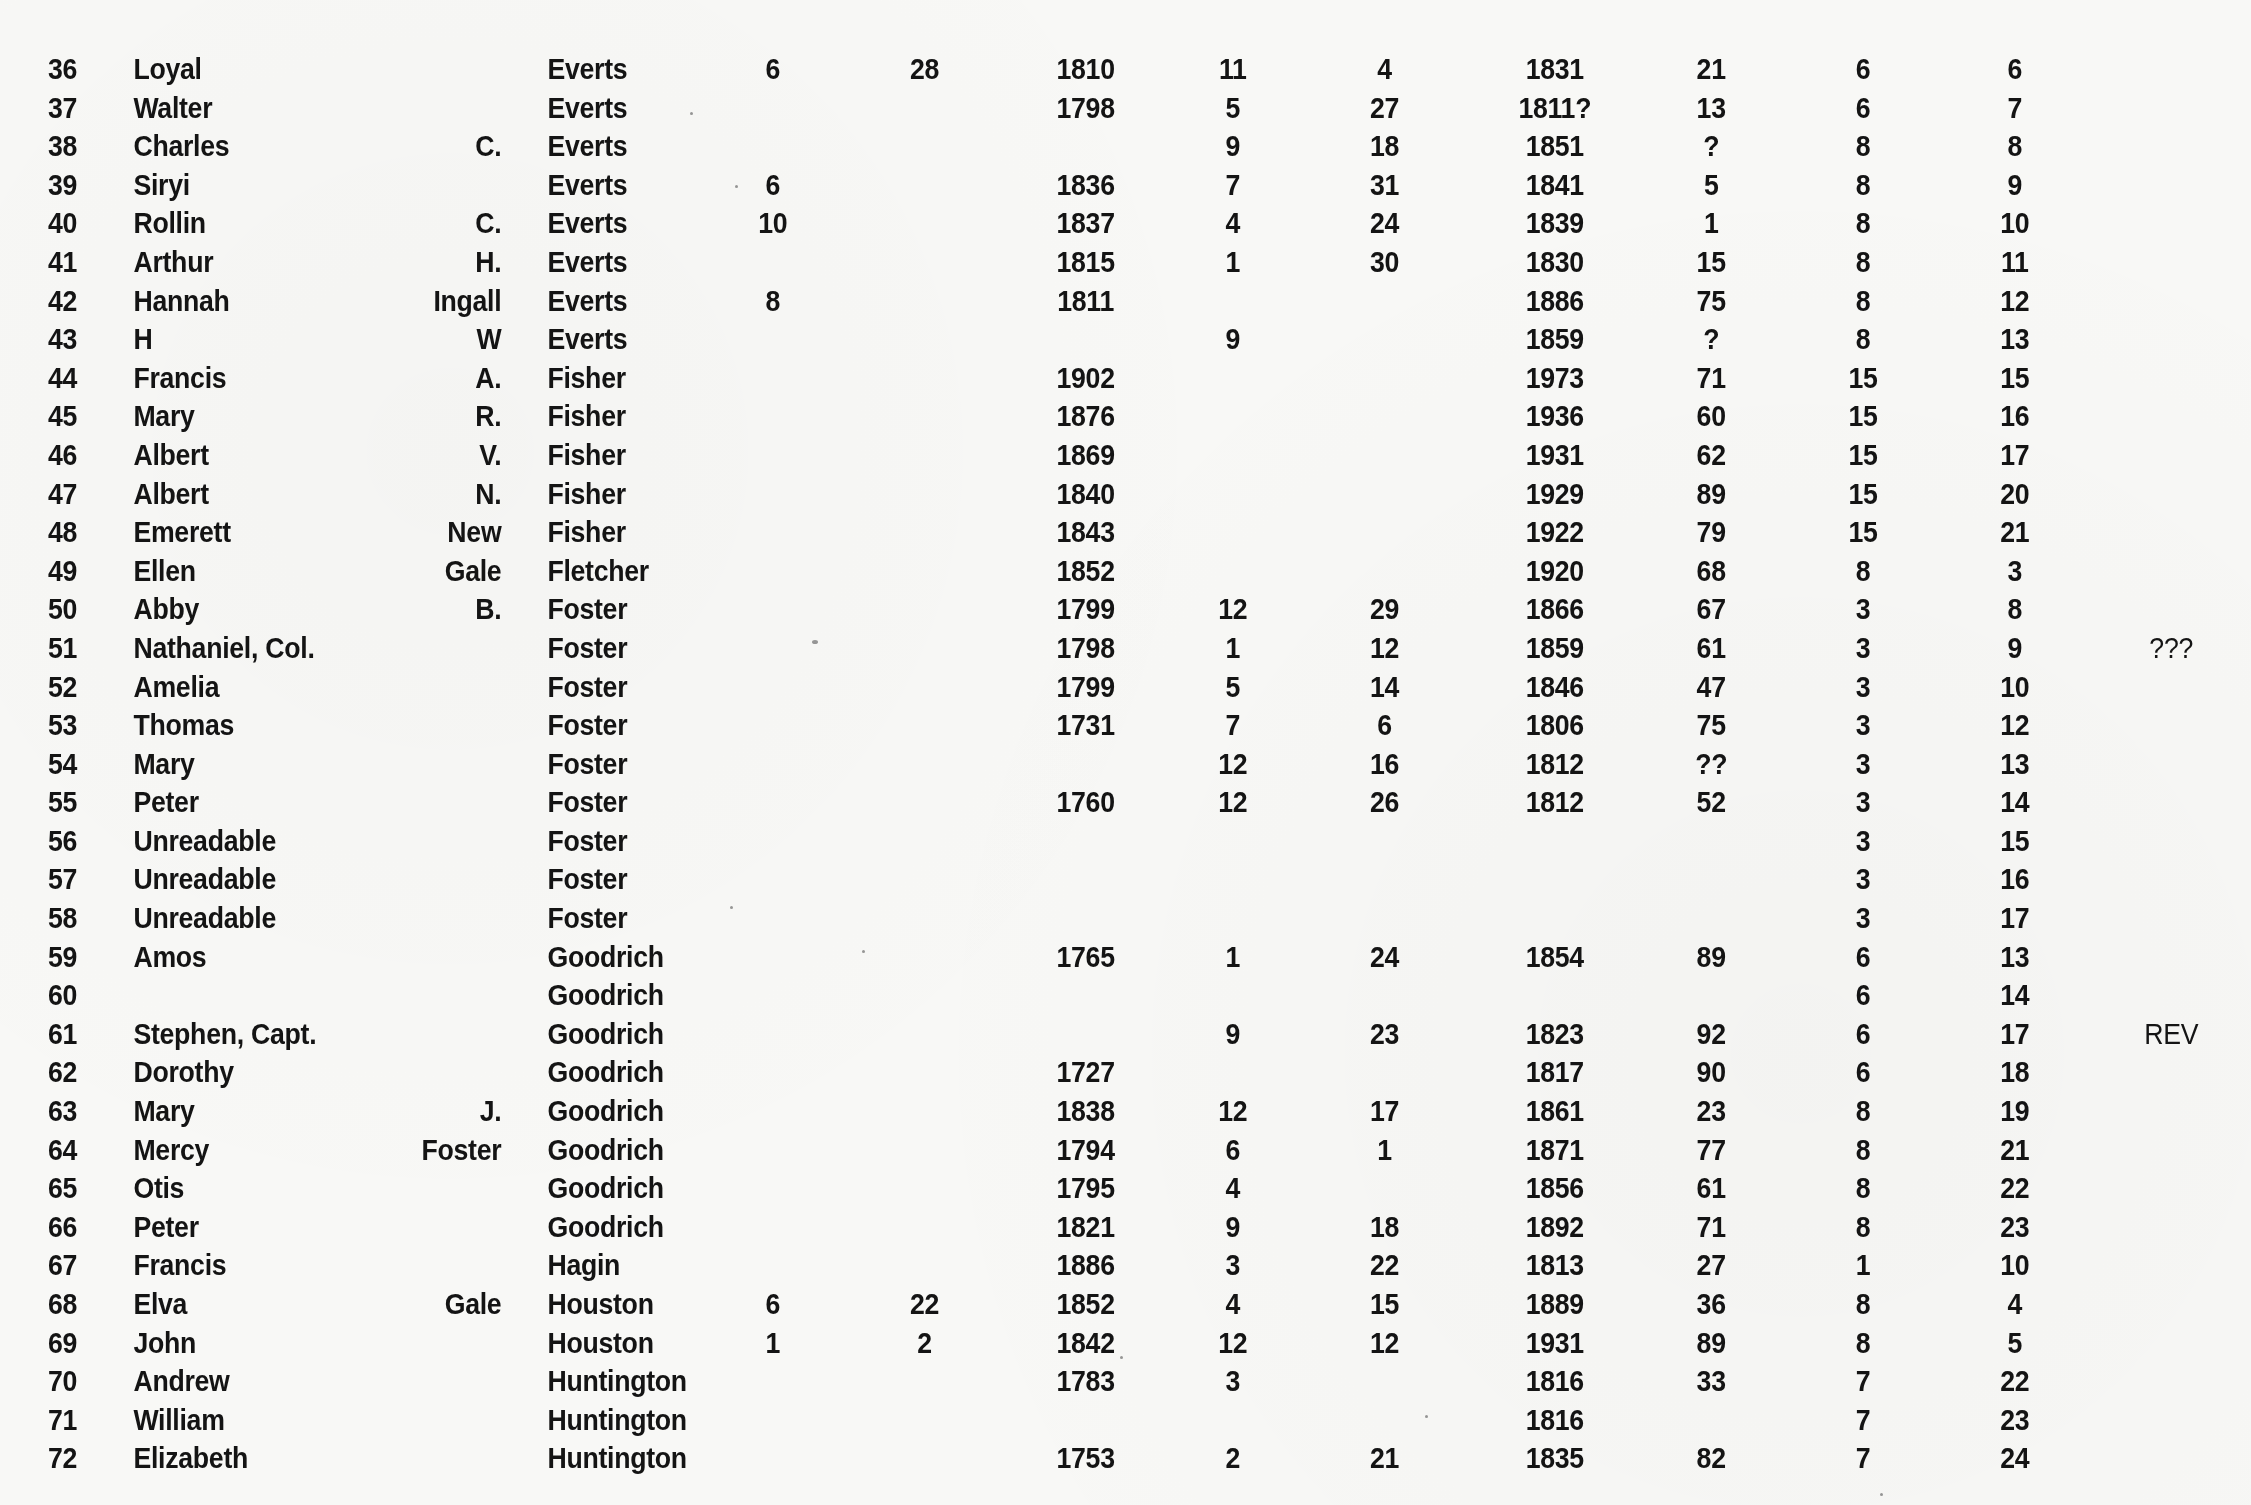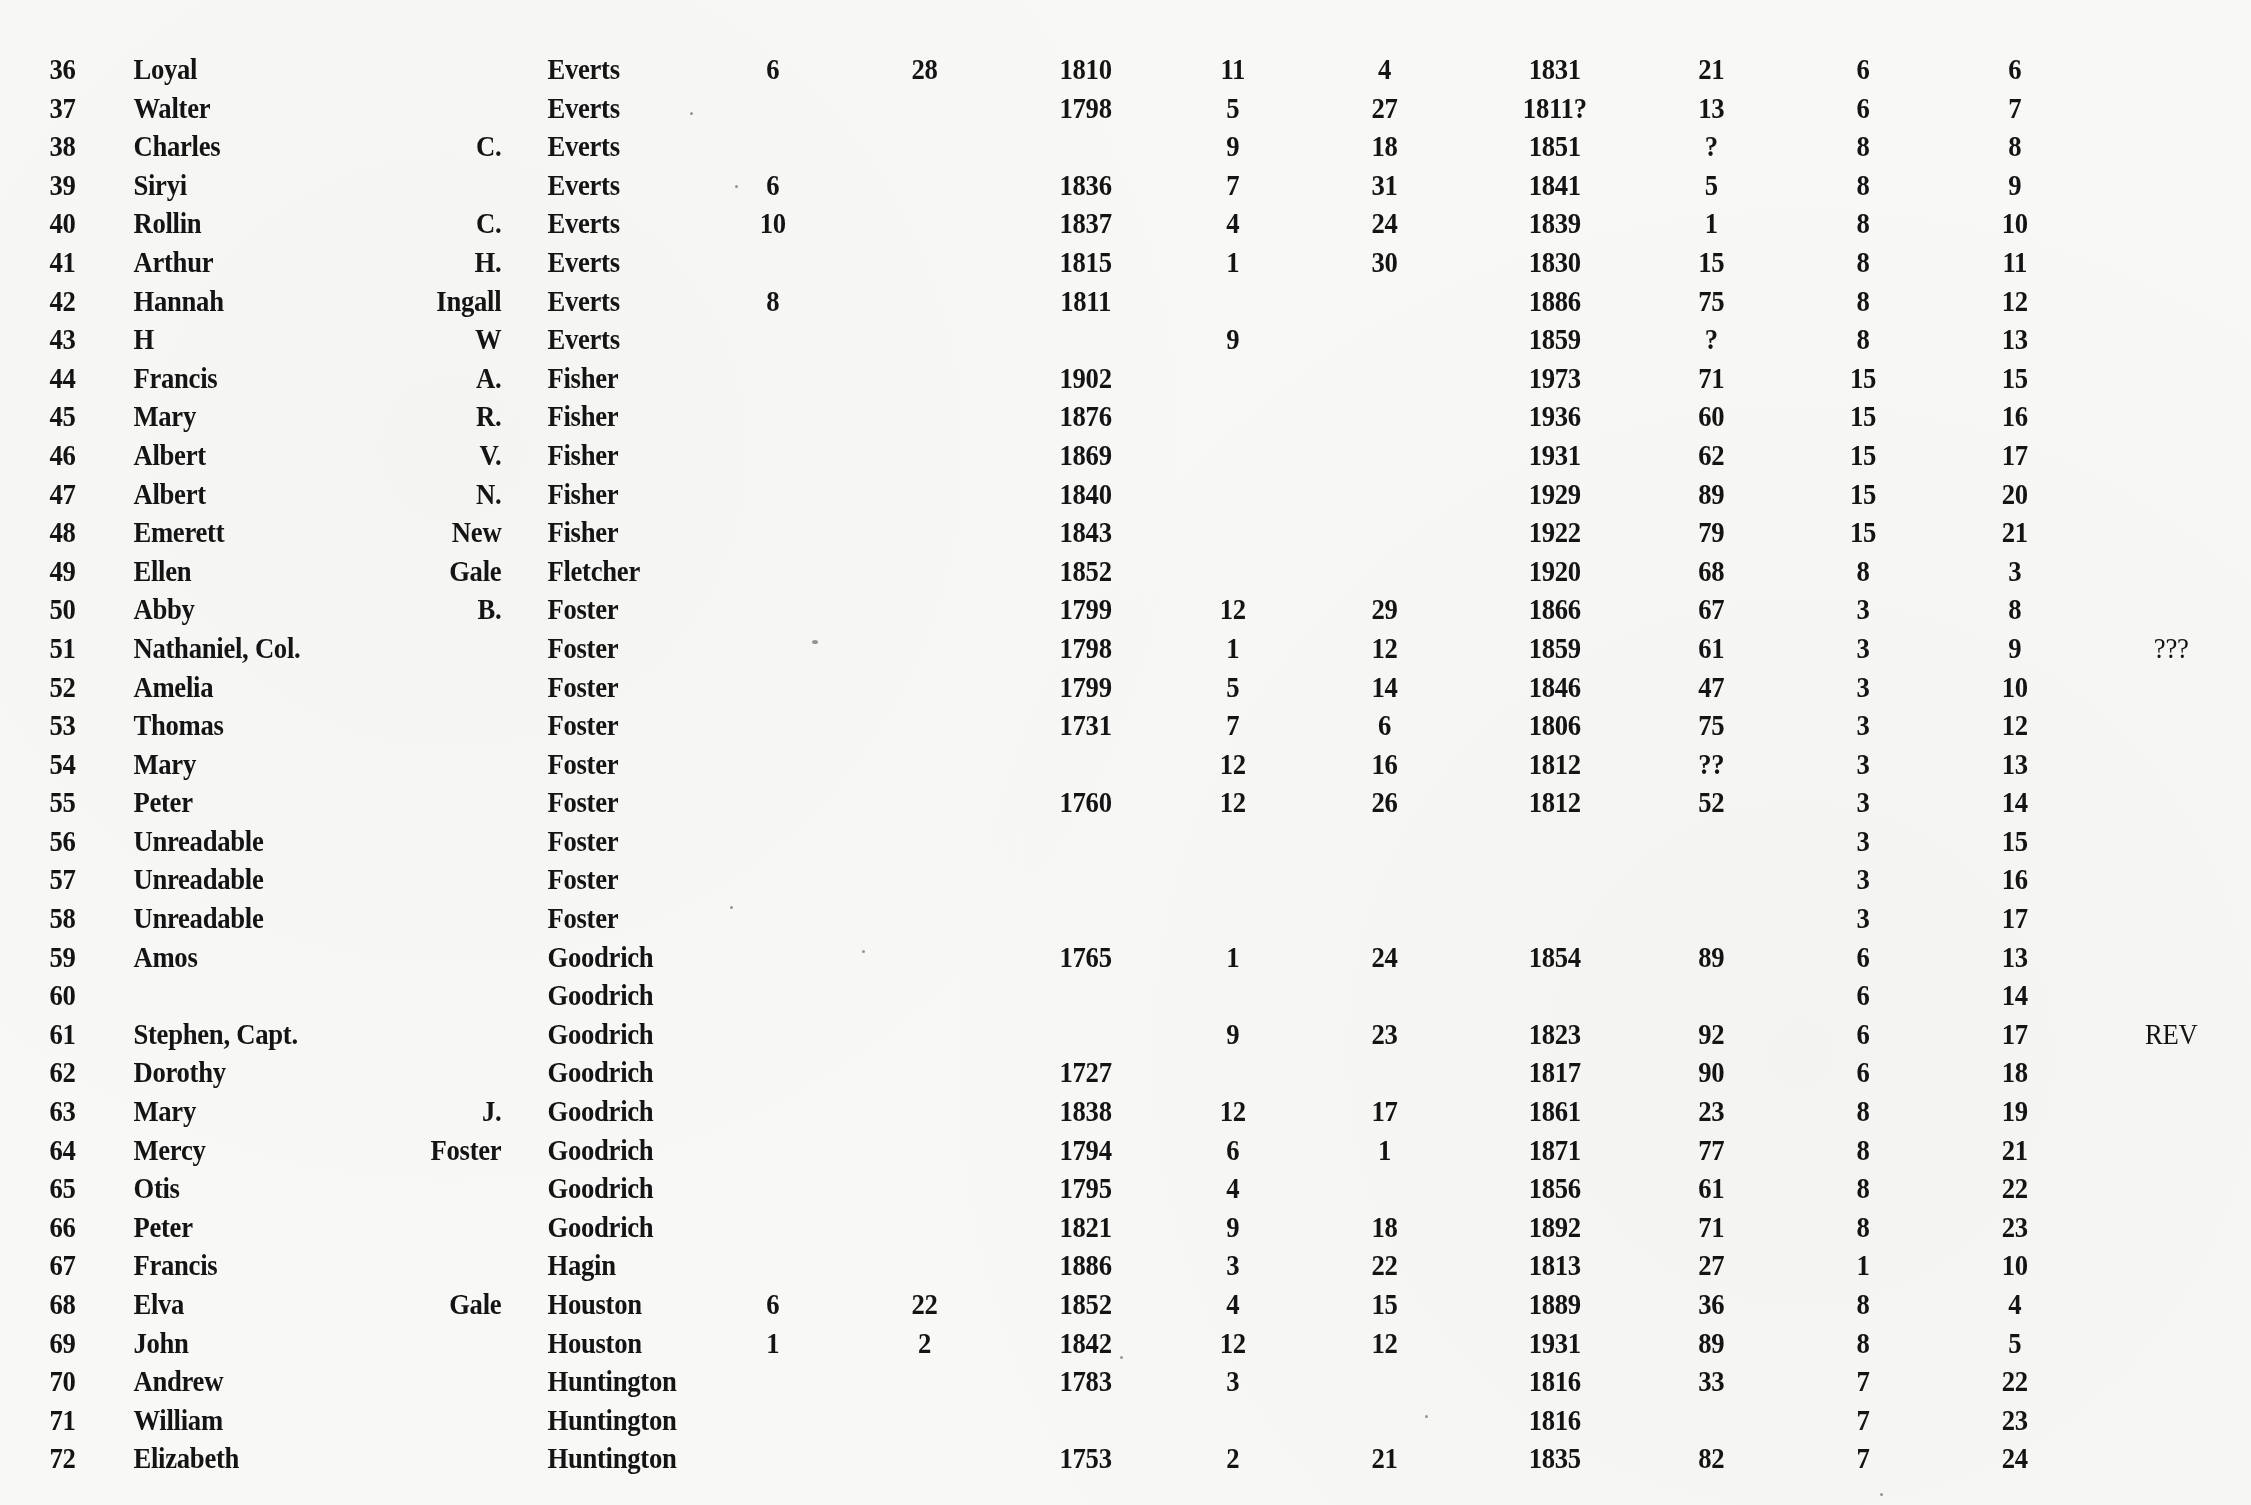--- a/index.html
+++ b/index.html
@@ -22,21 +22,20 @@
     background:
       radial-gradient(circle at 20% 30%, rgba(0,0,0,0.015), transparent 40%),
       radial-gradient(circle at 80% 70%, rgba(0,0,0,0.02), transparent 45%),
       #f8f8f6;
   }
   .rows {
     position: absolute;
     left: 0;
     top: 50px;
     width: 2251px;
-    font-family: Liberation Serif, serif;
   }
   .row {
     position: relative;
     height: 38.6px;
     font-size: 29px;
     font-weight: bold;
     letter-spacing: -0.3px;
     transform: scaleX(0.92);
     transform-origin: left center;
   }

